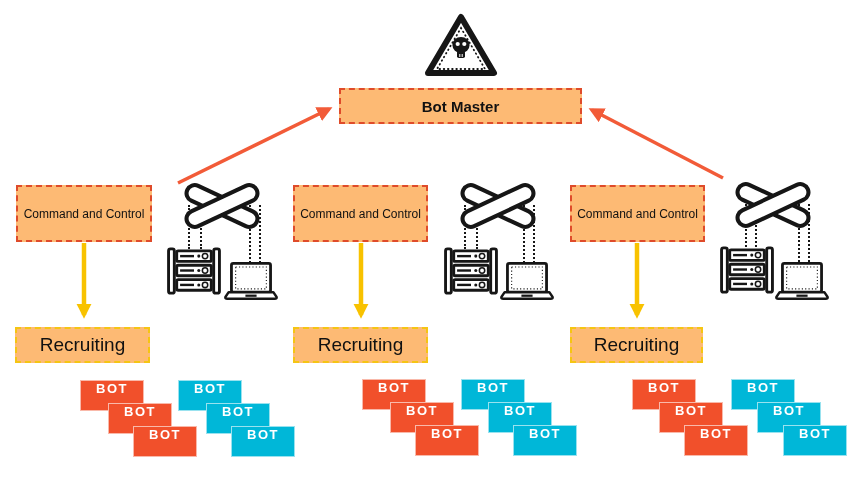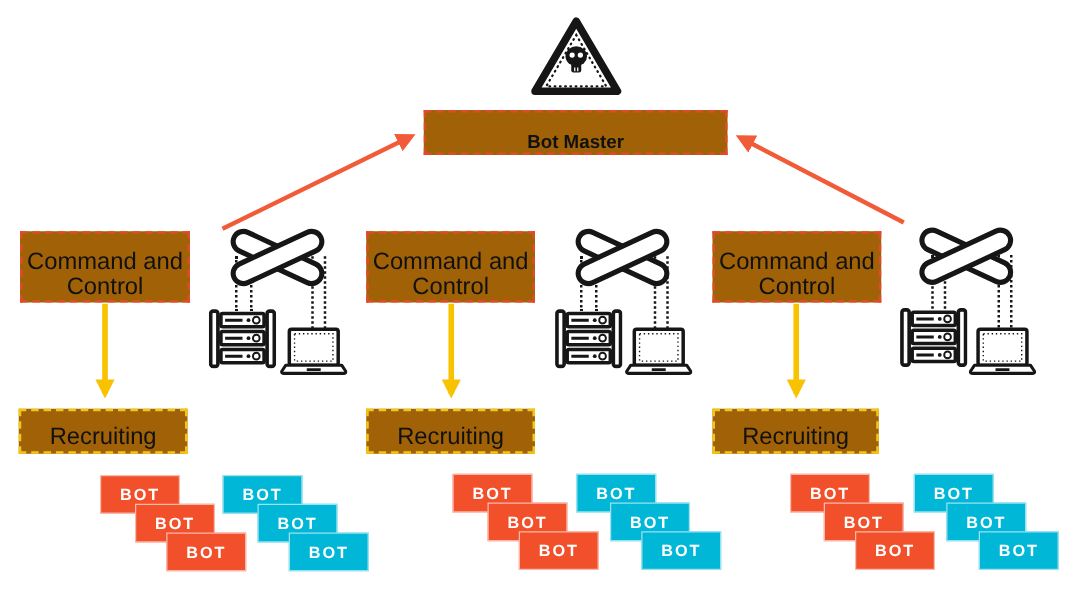--- a/index.html
+++ b/index.html
@@ -4,34 +4,34 @@
 <style>
   html,body{margin:0;padding:0;background:#fff;}
   #canvas{
     position:relative;width:868px;height:488px;background:#fff;overflow:hidden;
     font-family:"Liberation Sans",sans-serif;color:#111;
   }
   .abs{position:absolute;}
   svg{display:block;}
   
   .dash-box{
-    position:absolute;background:#a16207;box-sizing:border-box;
-    display:flex;align-items:flex-end;justify-content:center;text-align:center;
+    position:absolute;background:#fdba74;box-sizing:border-box;
+    display:flex;align-items:center;justify-content:center;text-align:center;
   }
   .red-dash{border:2.5px dashed #DF4B2A;}
   .yellow-dash{border:2.5px dashed #F5C513;}
   .botmaster-box{left:339px;top:88px;width:243px;height:36px;font-weight:bold;font-size:15px;}
-  .cc-box{top:185px;width:136px;height:57px;font-size:19px;line-height:20px;}
+  .cc-box{top:185px;width:136px;height:57px;font-size:12px;line-height:20px;}
   .recruit-box{top:327px;width:135px;height:36px;font-size:19px;}
   
   .bot{
     position:absolute;width:64px;height:31px;box-sizing:border-box;
     border:1.5px solid rgba(255,255,255,0.6);
     color:#fff;font-weight:bold;font-size:13px;letter-spacing:1.5px;
-    display:flex;align-items:center;justify-content:center;
+    display:flex;align-items:flex-start;justify-content:center;
   }
   .bot.orange{background:#F1502B;}
   .bot.cyan{background:#00B7D8;}
   
   .dot-line{position:absolute;width:0;border-left:2.5px dotted #161616;}
   .overlay{position:absolute;left:0;top:0;pointer-events:none;}
 </style>
 </head>
 <body>
 

